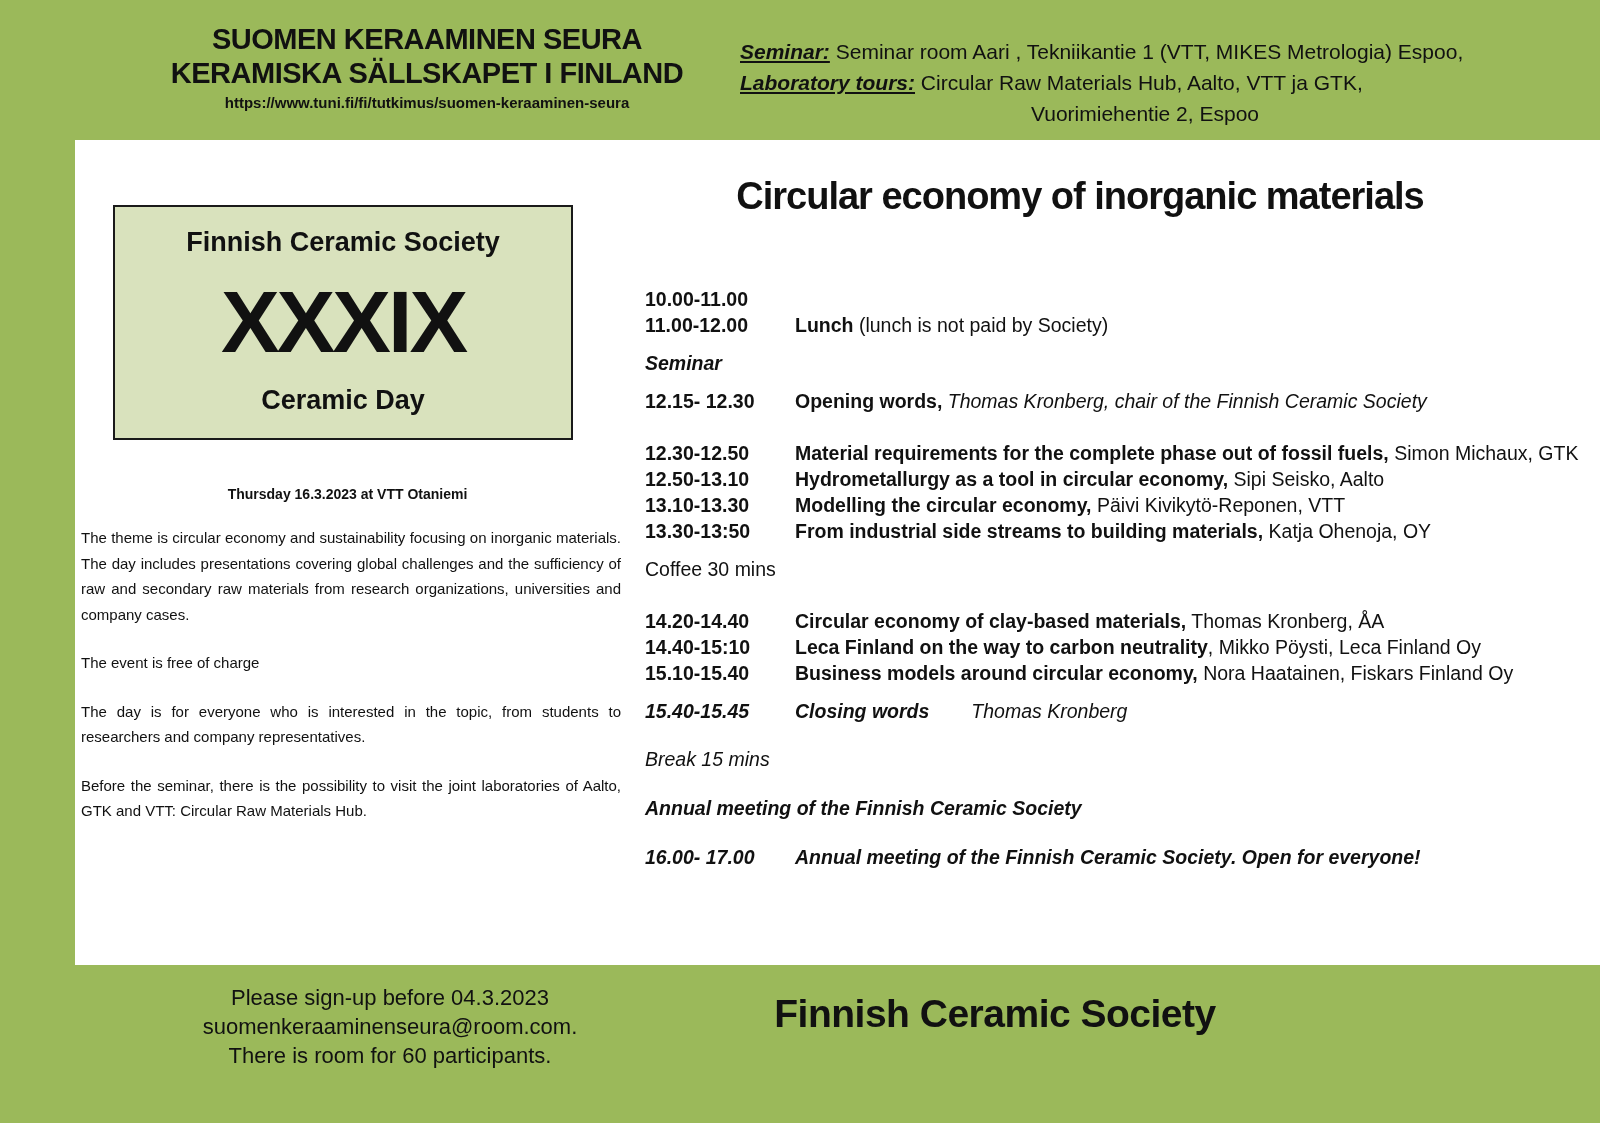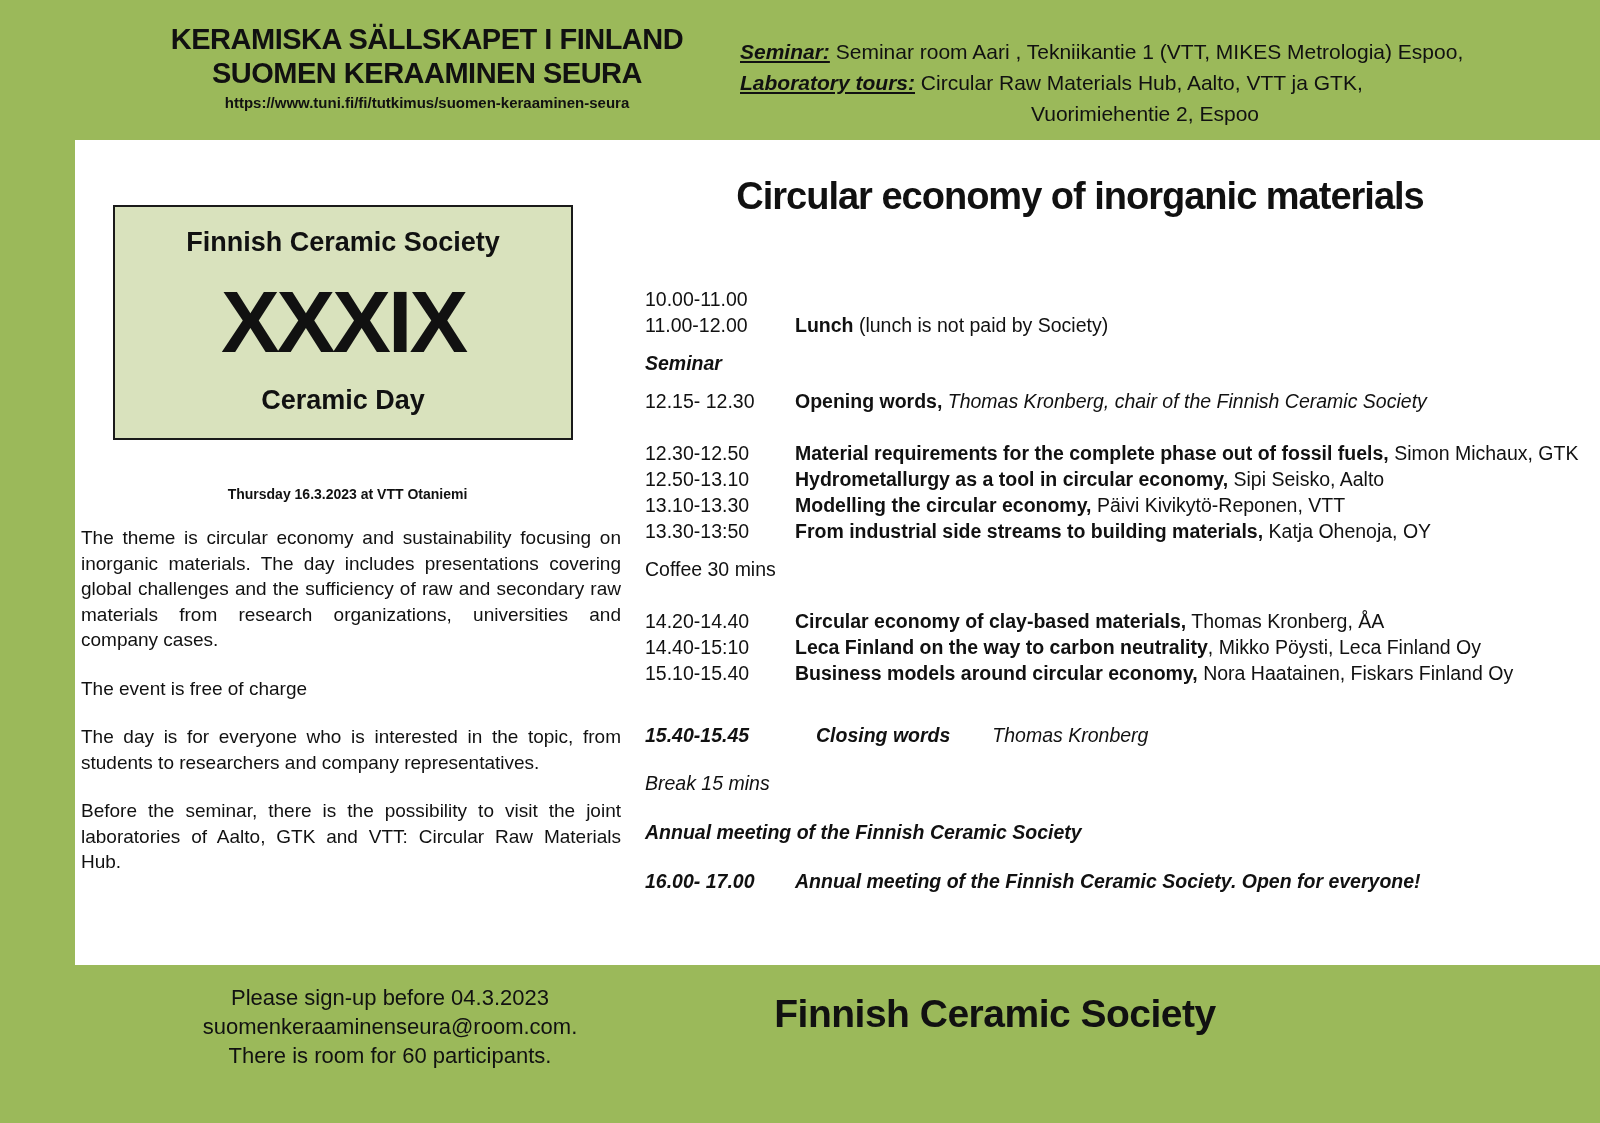--- a/index.html
+++ b/index.html
@@ -37,54 +37,54 @@
     padding:20px 10px 22px 10px; text-align:center;
   }
   .badge-line  { font-size:27px; font-weight:bold; }
   .badge-roman { font-size:88px; font-weight:bold; letter-spacing:-3px; line-height:80px; }
   .date-heading {
     margin-top:46px; width:545px; text-align:center;
     font-size:14px; font-weight:bold;
   }
   .para {
     margin:23px 4px 0 6px; width:540px;
-    font-size:19px; line-height:25.5px; text-align:justify;
+    font-size:15px; line-height:25.5px; text-align:justify;
   }
   .para.nojust { text-align:left; }
   
   .right-col { position:absolute; left:570px; top:0; width:955px; }
   .prog-title {
     margin-top:32px; width:870px; text-align:center;
     font-size:38px; font-weight:bold; letter-spacing:-1px; line-height:48px;
   }
   .rows { margin-top:66px; font-size:19.5px; }
   .prow { display:flex; line-height:26px; white-space:nowrap; }
-  .ptime { width:150px; flex-shrink:0; font-weight:normal; }
+  .ptime { width:150px; flex-shrink:0; font-weight:bold; }
   .pdesc b { font-weight:bold; }
   .it { font-style:italic; }
   .bi { font-weight:bold; font-style:italic; }
   .tabbed { margin-left:42px; }
   .mt25 { margin-top:12px; } .mt26 { margin-top:26px; }
-  .mt24 { margin-top:36px;gap:21px; } .mt23 { margin-top:23px; } .mt22 { margin-top:22px; }
+  .mt24 { margin-top:12px; } .mt23 { margin-top:23px; } .mt22 { margin-top:22px; }
   
   .signup {
     position:absolute; left:130px; top:983px; width:520px;
     text-align:center; font-size:22px; line-height:29px;
   }
   .footer-society {
     position:absolute; left:740px; top:992px; width:510px;
     text-align:center; font-size:39px; font-weight:bold; letter-spacing:-0.5px;
   }
 </style>
 </head>
 <body>
 
 <div class="org-block">
+  <div class="org-line">SUOMEN KERAAMINEN SEURA</div>
   <div class="org-line">KERAMISKA SÄLLSKAPET I FINLAND</div>
-  <div class="org-line">SUOMEN KERAAMINEN SEURA</div>
   <div class="org-url">https://www.tuni.fi/fi/tutkimus/suomen-keraaminen-seura</div>
 </div>
 
 <div class="venue-block">
   <div>
     <span class="venue-label">Seminar:</span><span> Seminar room Aari , Tekniikantie 1 (VTT, MIKES Metrologia) Espoo,</span>
   </div>
   <div>
     <span class="venue-label">Laboratory tours:</span><span> Circular Raw Materials Hub, Aalto, VTT ja GTK,</span>
   </div>

